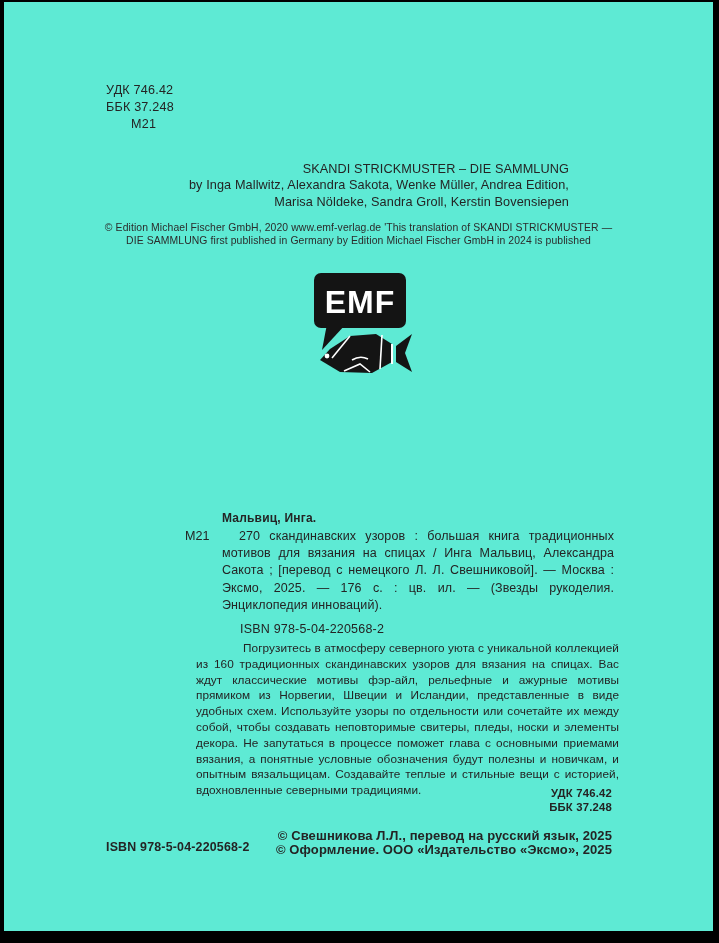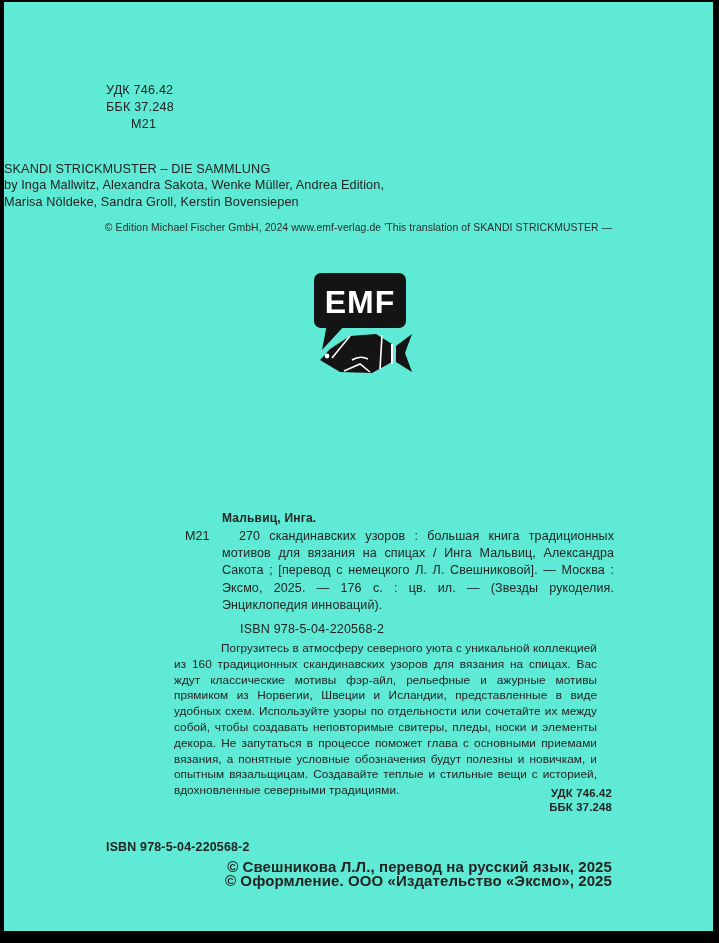--- a/index.html
+++ b/index.html
@@ -15,65 +15,66 @@
     position: absolute;
     left: 4px; top: 2px;
     width: 709px; height: 929px;
     background: #5eead4;
   }
   .abs { position: absolute; }
 
   .top-codes { left: 102px; top: 80px; font-size: 12.6px; line-height: 17px; font-weight: 400; letter-spacing: .2px; }
   .top-codes .sign { padding-left: 25px; }
 
-  .title-block { left: 0; top: 159px; width: 565px; text-align: left; font-size: 12.7px; line-height: 16.3px; letter-spacing: .1px; }
+  .title-block { left: 0; top: 159px; width: 565px; text-align: right; font-size: 12.7px; line-height: 16.3px; letter-spacing: .1px; }
 
   .edition-notice { left: 0; top: 219px; width: 709px; text-align: center; font-size: 10.4px; line-height: 13.4px; letter-spacing: .1px; color: #2b2b2b; }
 
   .logo-svg { left: 306px; top: 270px; }
 
   .card-heading { left: 218px; top: 509px; font-size: 12px; font-weight: 700; letter-spacing: .2px; }
   .card-sign { left: 181px; top: 527px; font-size: 12.6px; }
   .card-desc {
     left: 218px; top: 526px; width: 392px;
     font-size: 12.5px; line-height: 17.2px;
     text-align: justify; text-indent: 17px; letter-spacing: .1px;
   }
   .card-isbn { left: 236px; top: 620px; font-size: 12.5px; letter-spacing: .2px; }
 
   .annotation {
-    left: 170px; top: 639px; width: 423px;
+    left: 192px; top: 639px; width: 423px;
     font-size: 11.8px; line-height: 15.8px;
     text-align: justify; text-indent: 47px; letter-spacing: .05px;
   }
 
   .bottom-codes { right: 101px; top: 784px; text-align: right; font-size: 11.3px; font-weight: 700; line-height: 14.3px; letter-spacing: .2px; }
 
   .footer-isbn { left: 102px; top: 838px; font-size: 12.4px; font-weight: 700; letter-spacing: .2px; }
-  .footer-copy { right: 101px; top: 858px; text-align: right; font-size: 15px; font-weight: 700; line-height: 14.2px; letter-spacing: .1px; }
+  .footer-copy { right: 101px; top: 827px; text-align: right; font-size: 13px; font-weight: 700; line-height: 14.2px; letter-spacing: .1px; }
 </style>
 </head>
 <body>
 
 <div class="page">
 
   <div class="abs top-codes">
     <div>УДК 746.42</div>
     <div>ББК 37.248</div>
     <div class="sign">М21</div>
   </div>
 
   <div class="abs title-block">
     <div>SKANDI STRICKMUSTER – DIE SAMMLUNG</div>
     <div>by Inga Mallwitz, Alexandra Sakota, Wenke Müller, Andrea Edition,</div>
     <div>Marisa Nöldeke, Sandra Groll, Kerstin Bovensiepen</div>
   </div>
 
   <div class="abs edition-notice">
-    <div>© Edition Michael Fischer GmbH, 2024 www.emf-verlag.de 'This translation of SKANDI STRICKMUSTER —</div>
+    <div>© Edition Michael Fischer GmbH, 2020 www.emf-verlag.de 'This translation of SKANDI STRICKMUSTER —</div>
+    <div>DIE SAMMLUNG first published in Germany by Edition Michael Fischer GmbH in 2024 is published</div>
   </div>
 
   <svg class="abs logo-svg" width="104" height="114" viewBox="0 0 104 114" xmlns="http://www.w3.org/2000/svg">
     <g>
       <rect x="4" y="1" width="92" height="55" rx="7" fill="#141414"></rect>
       <polygon points="17,52 36,52 12,78" fill="#141414"></polygon>
       <text x="50" y="41" text-anchor="middle" font-family="Liberation Sans, sans-serif" font-size="32" font-weight="bold" letter-spacing="1" fill="#ffffff">EMF</text>
     </g>
     <g>
 

